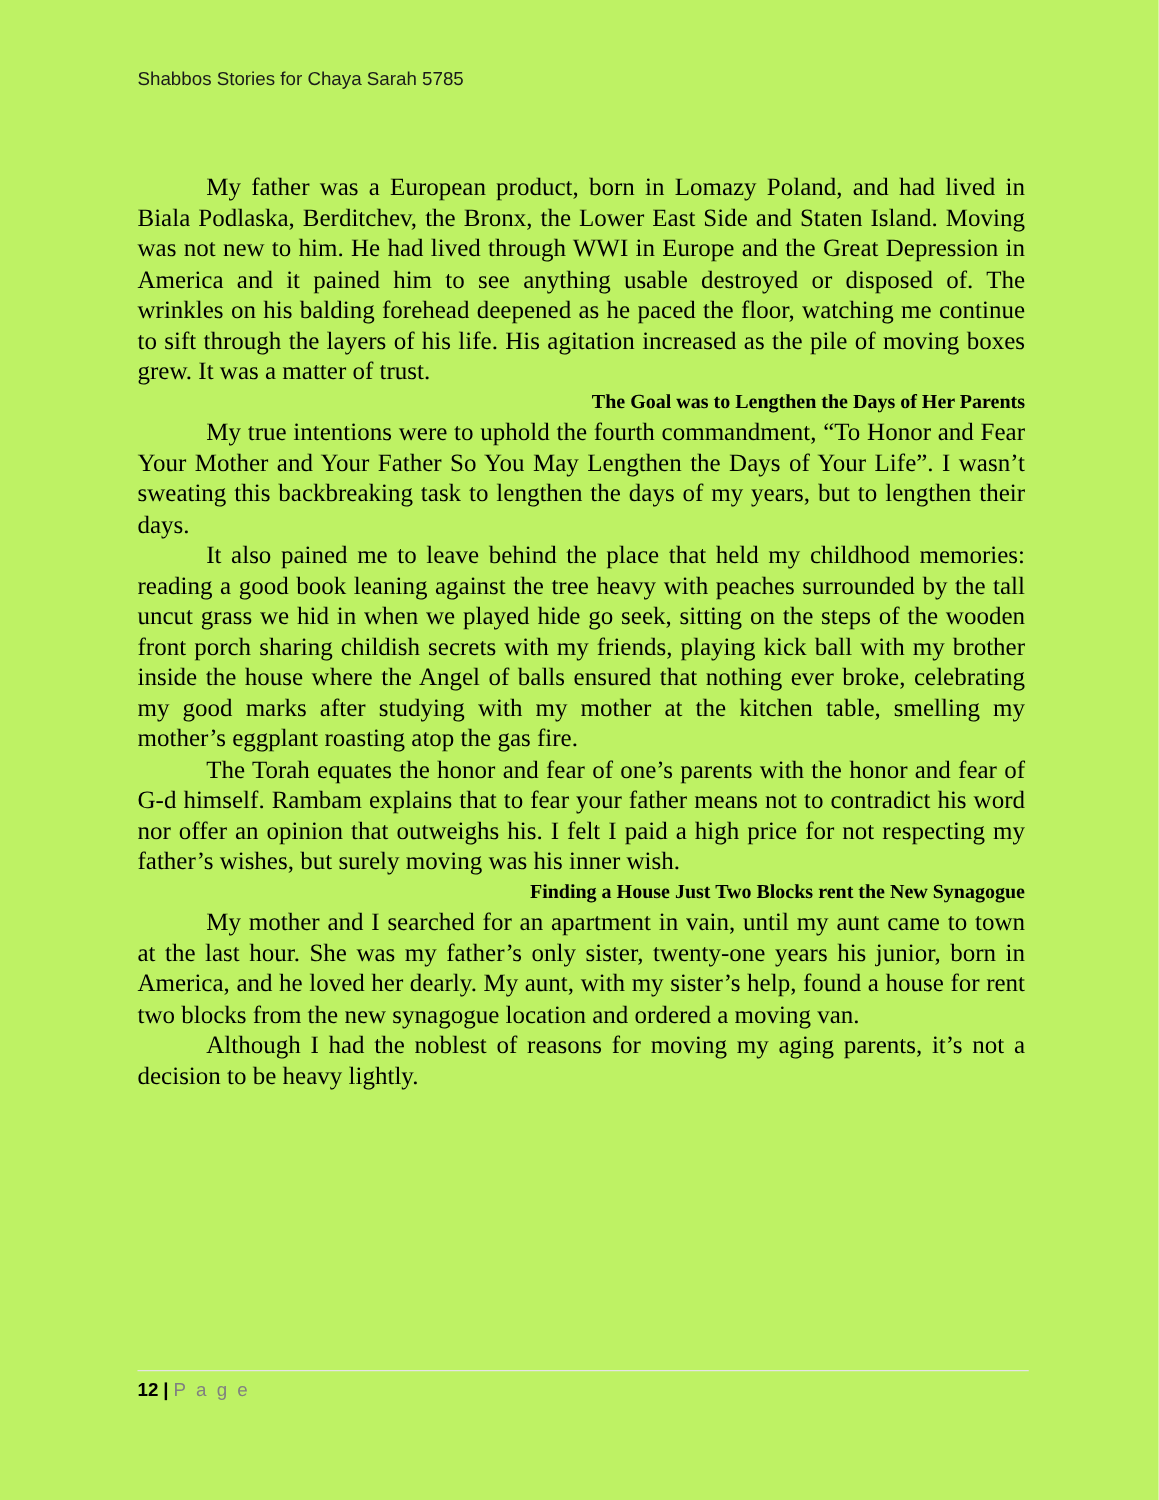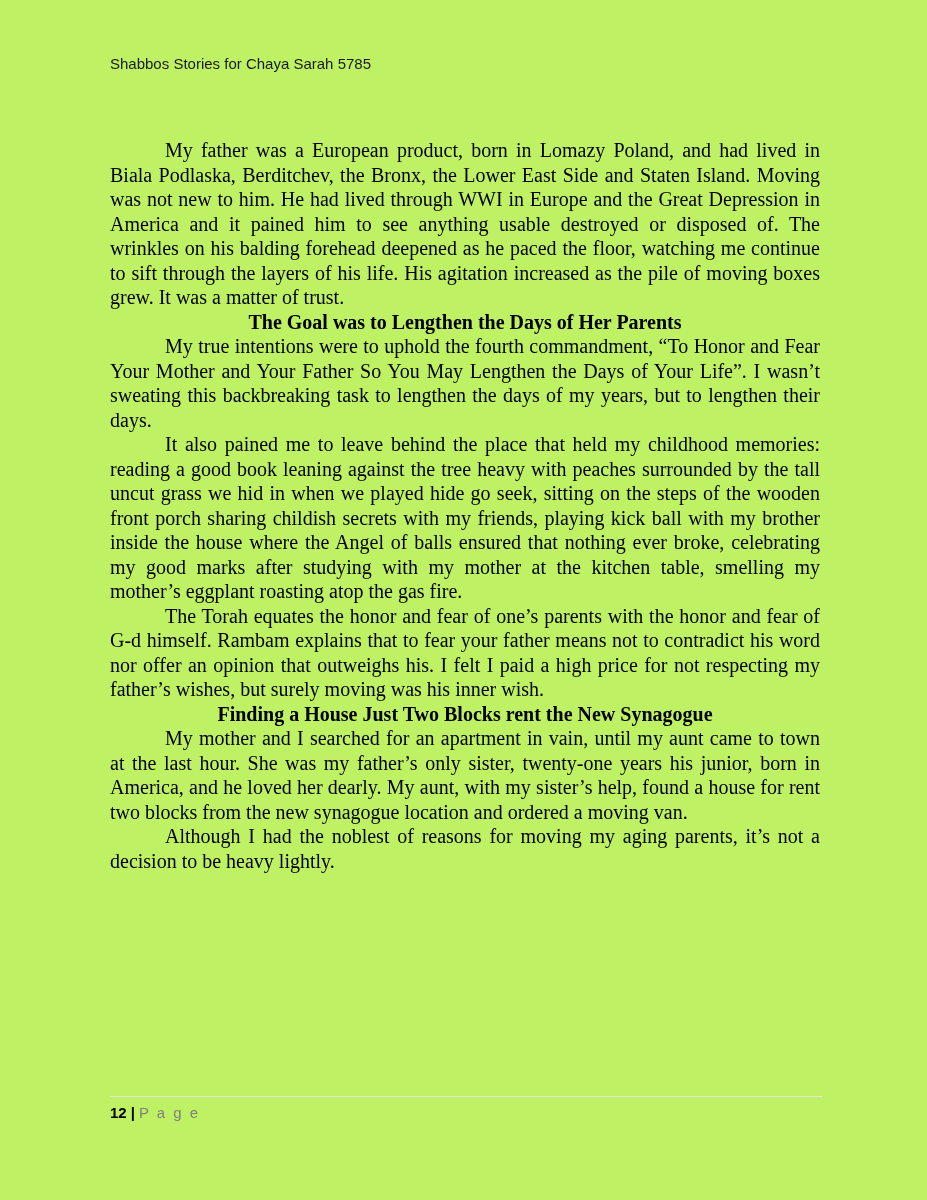--- a/index.html
+++ b/index.html
@@ -34,24 +34,24 @@
     line-height: 24.5px;
     text-align: justify;
     margin-top: 32px;
   }
   .para {
     margin: 0;
     text-indent: 55px;
   }
   .heading {
     margin: 0;
-    font-size: 20px;
+    font-size: 16px;
     line-height: 24.5px;
     font-weight: bold;
-    text-align: center;
+    text-align: right;
     text-indent: 0;
   }
   .credit {
     margin: 27px 0 0 0;
     font-style: italic;
     text-indent: 0;
   }
   .doc-footer {
     position: absolute;
     left: 110px;

